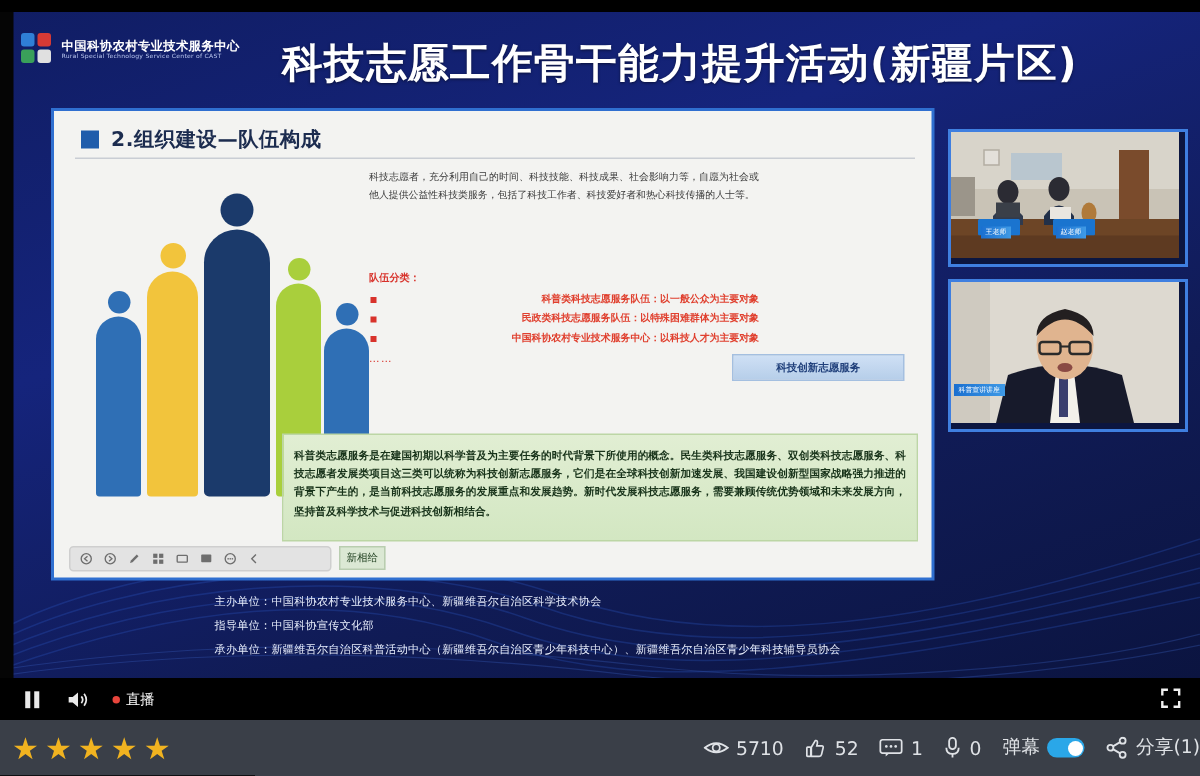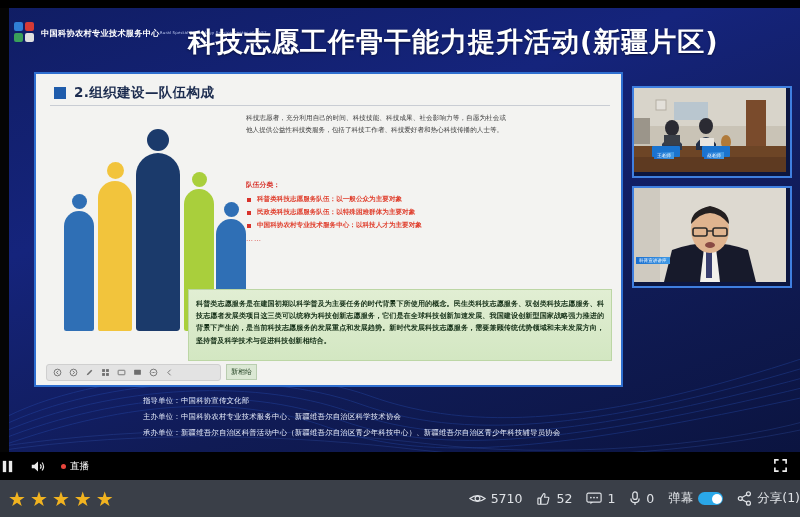--- a/index.html
+++ b/index.html
@@ -11,21 +11,21 @@
          background:linear-gradient(160deg,#101d63 0%,#15247c 35%,#101b55 70%,#0b1440 100%);}
   .stage-top-black{position:absolute;left:0;top:0;width:800px;height:8px;background:#000;}
   .stage-left-black{position:absolute;left:0;top:0;width:9px;height:452px;background:#050505;}
 
   .wavebg{position:absolute;left:0;bottom:0;width:800px;height:120px;opacity:.55;}
 
   
   .logo{position:absolute;left:14px;top:22px;display:flex;align-items:center;gap:5px;}
   .logo-mark{width:22px;height:22px;position:relative;flex:0 0 auto;}
   .lm{position:absolute;border-radius:2px;}
-  .logo-txt{display:flex;flex-direction:row;line-height:1;}
+  .logo-txt{display:flex;flex-direction:column;line-height:1;}
   .logo-cn{font-size:8.2px;color:#ffffff;letter-spacing:.3px;font-weight:700;}
   .logo-en{font-size:4.1px;color:#b9c6ef;letter-spacing:.15px;margin-top:2px;transform:scale(1,.95);transform-origin:left top;}
 
   .main-title{position:absolute;left:188px;top:24px;font-size:27px;font-weight:700;color:#ffffff;
               letter-spacing:1px;text-shadow:0 1px 2px rgba(0,0,0,.5);white-space:nowrap;}
 
   
   .slide-wrap{position:absolute;left:34px;top:72px;width:589px;height:315px;background:#2f6fd0;padding:2px;box-sizing:border-box;}
   .slide{position:relative;width:100%;height:100%;background:#f3f3f1;overflow:hidden;}
   .slide-head{position:absolute;left:18px;top:10px;display:flex;align-items:center;gap:8px;}
@@ -37,21 +37,21 @@
   .people{position:absolute;left:22px;top:42px;width:190px;height:215px;}
   .person{position:absolute;bottom:0;}
   .p-head{border-radius:50%;margin:0 auto;}
   .p-body{border-radius:26px 26px 4px 4px;margin-top:2px;}
 
   .txtcol{position:absolute;left:210px;top:38px;width:260px;}
   .para{font-size:6.6px;line-height:1.85;color:#3a3a3a;text-align:justify;margin:0 0 7px 0;}
   .para-red{font-size:6.6px;line-height:1.85;color:#d8322b;text-align:justify;margin:0 0 9px 0;font-weight:600;}
   .cat-label{font-size:6.8px;color:#d8322b;font-weight:700;margin-bottom:3px;margin-top:44px;}
   .blist{list-style:none;margin:0;padding:0;}
-  .blist li{position:relative;padding-left:11px;font-size:6.6px;line-height:1.95;color:#e0402f;font-weight:600;white-space:nowrap;}
+  .blist li{position:relative;padding-left:11px;font-size:6.6px;line-height:1.95;color:#e0402f;font-weight:600;white-space:nowrap;text-align:right;}
   .blist li:before{content:"";position:absolute;left:1px;top:5px;width:4px;height:4px;background:#d8322b;}
   .dots{font-size:7px;color:#d8322b;letter-spacing:1px;margin-top:3px;}
 
   .tagbox{position:absolute;width:113px;height:16px;display:flex;align-items:center;justify-content:center;
           font-size:7px;color:#1f3f7a;font-weight:600;}
   .tag1{left:452px;top:128px;background:linear-gradient(180deg,#e8f1fb,#cfe0f5);border:1px solid #b6cdea;}
   .tag2{left:452px;top:162px;background:linear-gradient(180deg,#cfe0f5,#b6cee9);border:1px solid #a4bfe0;}
 
   .greenbox{position:absolute;left:152px;top:215px;width:424px;height:72px;
             background:linear-gradient(180deg,#e1eed3,#d3e7c2);border:1px solid #bcd6a5;
@@ -70,21 +70,21 @@
 
   
   .cam{position:absolute;background:#0c1640;border:2px solid #3f7fe0;overflow:hidden;}
   .cam1{left:632px;top:86px;width:156px;height:88px;}
   .cam2{left:632px;top:186px;width:156px;height:98px;}
   .nameplate{position:absolute;font-size:4.6px;color:#fff;background:linear-gradient(90deg,#1a6fd0,#3f9ae6);
              padding:1px 3px;white-space:nowrap;}
 
   
   .ctrl{position:absolute;left:0;top:452px;width:800px;height:28px;background:#000;display:flex;align-items:center;}
-  .ctrl-left{display:flex;gap:15px;padding-left:0;}
+  .ctrl-left{display:flex;gap:15px;padding-left:14px;}
   .ic-btn{display:flex;align-items:center;justify-content:center;color:#e9e9e9;}
   .live-tag{display:flex;align-items:center;gap:4px;}
   .live-dot{width:5px;height:5px;border-radius:50%;background:#e8453c;}
   .live-txt{font-size:9.5px;color:#ffffff;}
   .fs{position:absolute;right:12px;top:6px;}
 
   
   .bottom{position:absolute;left:0;top:480px;width:800px;height:37px;background:#3a3f48;display:flex;align-items:center;}
   .stars{display:flex;gap:4px;padding-left:8px;}
   .star{font-size:20px;color:#f1b320;line-height:1;}
@@ -173,20 +173,21 @@
           <p class="para">科技志愿者，充分利用自己的时间、科技技能、科技成果、社会影响力等，自愿为社会或他人提供公益性科技类服务，包括了科技工作者、科技爱好者和热心科技传播的人士等。</p>
           <div class="cat-label">队伍分类：</div>
           <ul class="blist">
             <li>科普类科技志愿服务队伍：以一般公众为主要对象</li>
             <li>民政类科技志愿服务队伍：以特殊困难群体为主要对象</li>
             <li>中国科协农村专业技术服务中心：以科技人才为主要对象</li>
           </ul>
           <div class="dots">……</div>
         </div>
 
+        <div class="tagbox tag2">科技创新志愿服务</div>
 
         <div class="greenbox">
           <p>科普类志愿服务是在建国初期以科学普及为主要任务的时代背景下所使用的概念。民生类科技志愿服务、双创类科技志愿服务、科技志愿者发展类项目这三类可以统称为科技创新志愿服务，它们是在全球科技创新加速发展、我国建设创新型国家战略强力推进的背景下产生的，是当前科技志愿服务的发展重点和发展趋势。新时代发展科技志愿服务，需要兼顾传统优势领域和未来发展方向，坚持普及科学技术与促进科技创新相结合。</p>
         </div>
 
         <div class="ppt-bar">
           <span class="ppt-ic">
             <svg width="9" height="9" viewBox="0 0 16 16">
                 <circle cx="8" cy="8" r="6" fill="none" stroke="#6e6e6e" stroke-width="1.6"></circle>
                 <path d="M9.5 5 L6 8 L9.5 11" fill="none" stroke="#6e6e6e" stroke-width="1.6"></path>
@@ -234,22 +235,22 @@
                 <path d="M10 3 L5 8 L10 13" fill="none" stroke="#6e6e6e" stroke-width="1.6"></path>
               </svg>
           </span>
         </div>
         <div class="ppt-tip">新相给</div>
 
       </div>
     </div>
 
     <div class="orgs">
+      <div class="org-line">主办单位：中国科协农村专业技术服务中心、新疆维吾尔自治区科学技术协会</div>
       <div class="org-line">指导单位：中国科协宣传文化部</div>
-      <div class="org-line">主办单位：中国科协农村专业技术服务中心、新疆维吾尔自治区科学技术协会</div>
       <div class="org-line">承办单位：新疆维吾尔自治区科普活动中心（新疆维吾尔自治区青少年科技中心）、新疆维吾尔自治区青少年科技辅导员协会</div>
     </div>
 
     <div class="cam cam1">
       <svg width="152" height="84" viewBox="0 0 152 84">
         <rect width="152" height="84" fill="#cfc9be"></rect>
         <rect x="0" y="0" width="152" height="38" fill="#d8d4ca"></rect>
         <rect x="0" y="38" width="152" height="20" fill="#c9c3b6"></rect>
         <rect x="0" y="58" width="152" height="26" fill="#6d4526"></rect>
         <rect x="112" y="12" width="20" height="46" fill="#7a4b2c"></rect>

